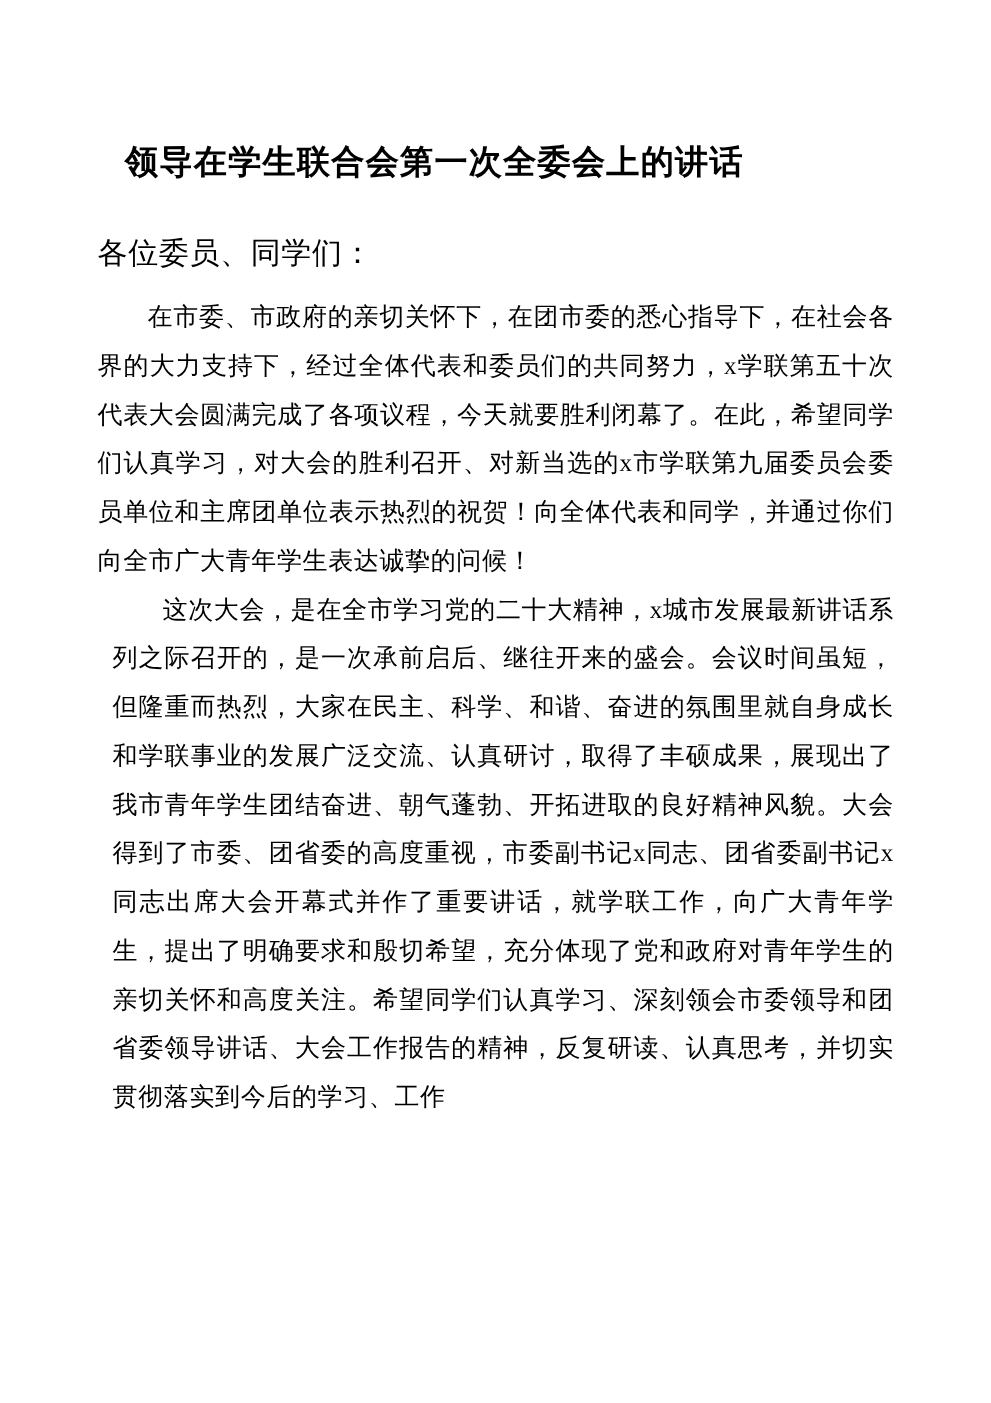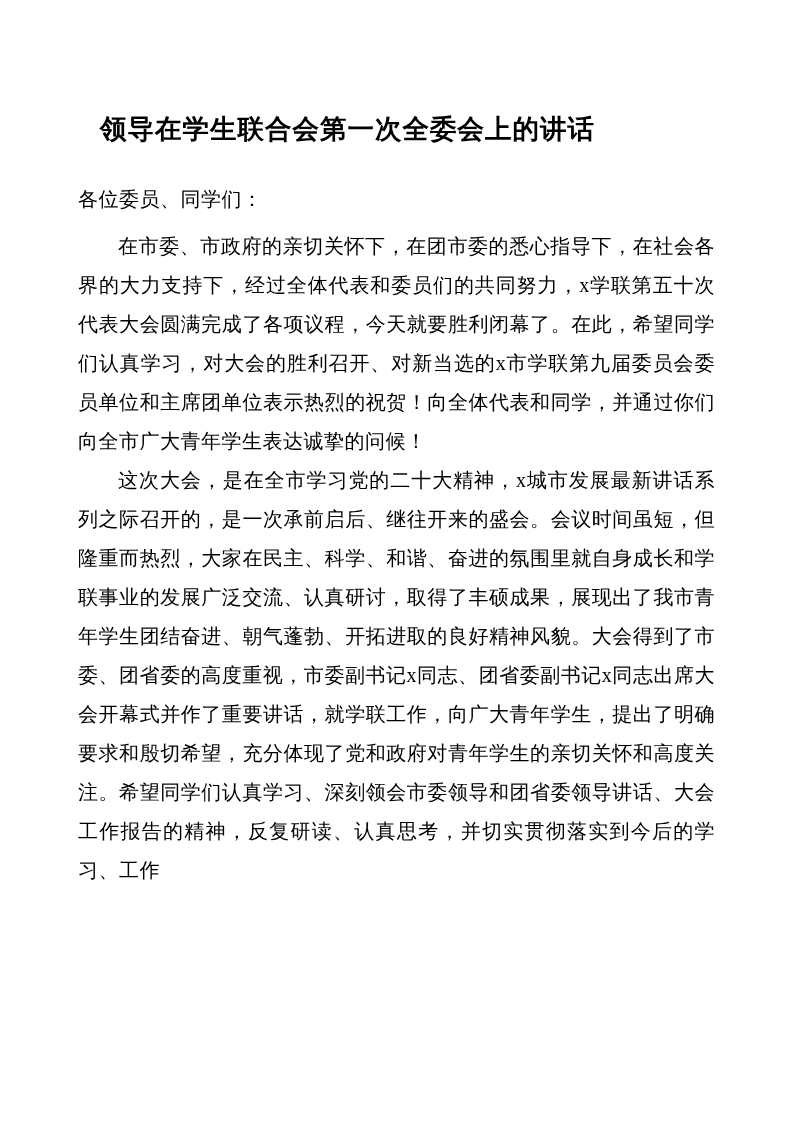--- a/index.html
+++ b/index.html
@@ -26,36 +26,37 @@
     font-family: "Liberation Sans", "DejaVu Sans", sans-serif;
     font-size: 26.5px;
     font-weight: bold;
     letter-spacing: 1px;
     text-align: left;
     margin: 0 0 34px 22px;
     line-height: 1.3;
     color: #000000;
   }
   .salutation {
-    font-size: 20px;
+    font-size: 24px;
     line-height: 1.95;
     margin: 0 0 8px 0;
     letter-spacing: 0.5px;
   }
   .para {
     font-size: 20px;
     line-height: 1.95;
     margin: 0;
     text-indent: 2em;
     text-align: justify;
     text-justify: inter-ideograph;
     letter-spacing: 0.5px;
   }
   .para + .para {
     margin-top: 0;
+    margin-left: 12px;
   }
 </style>
 </head>
 <body>
 
 <div class="page">
 
   <h1 class="doc-title">领导在学生联合会第一次全委会上的讲话</h1>
 
   <p class="salutation">各位委员、同学们：</p>

